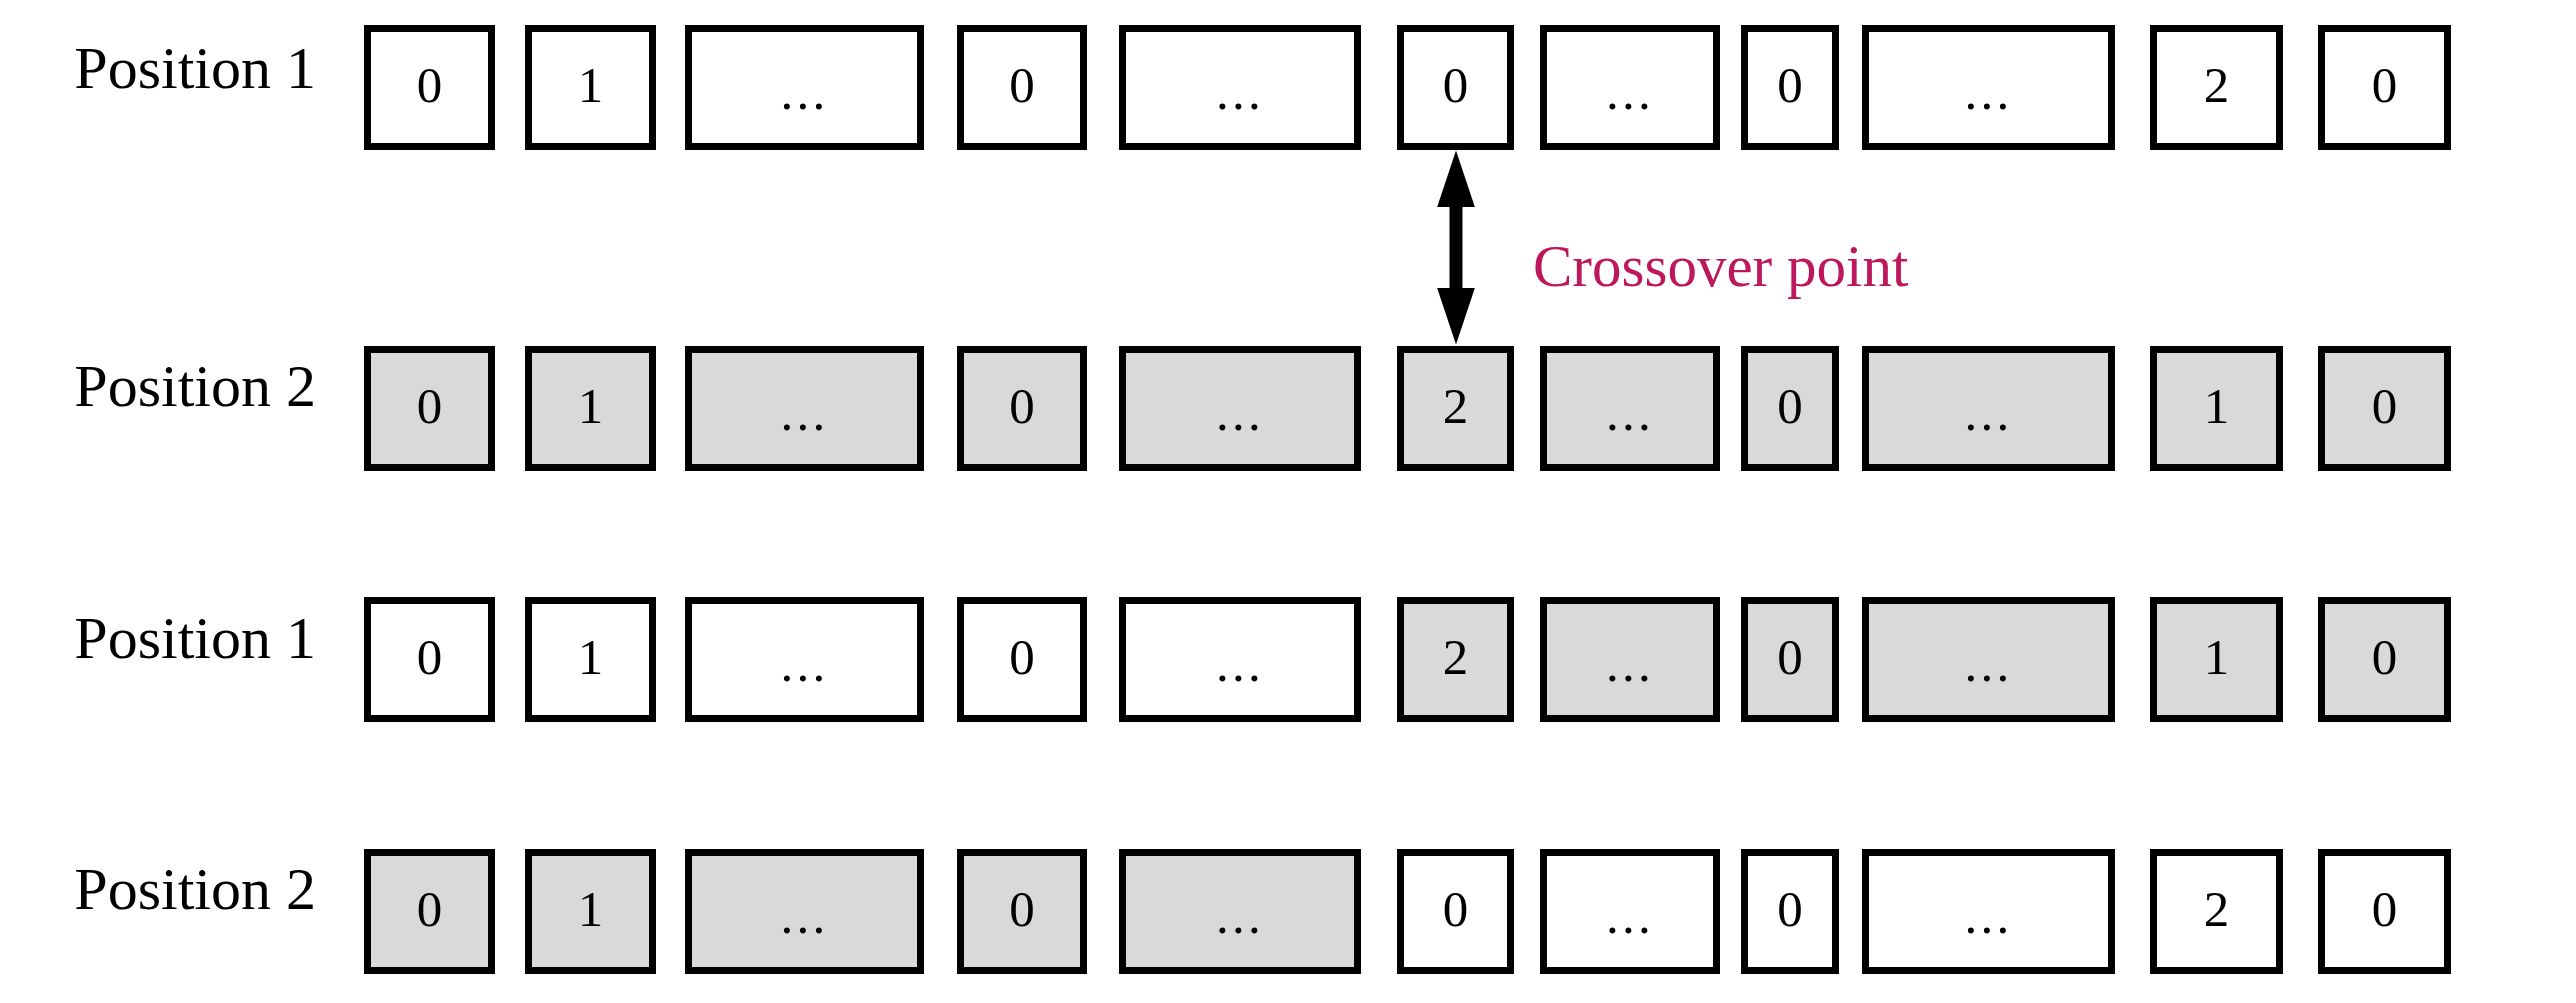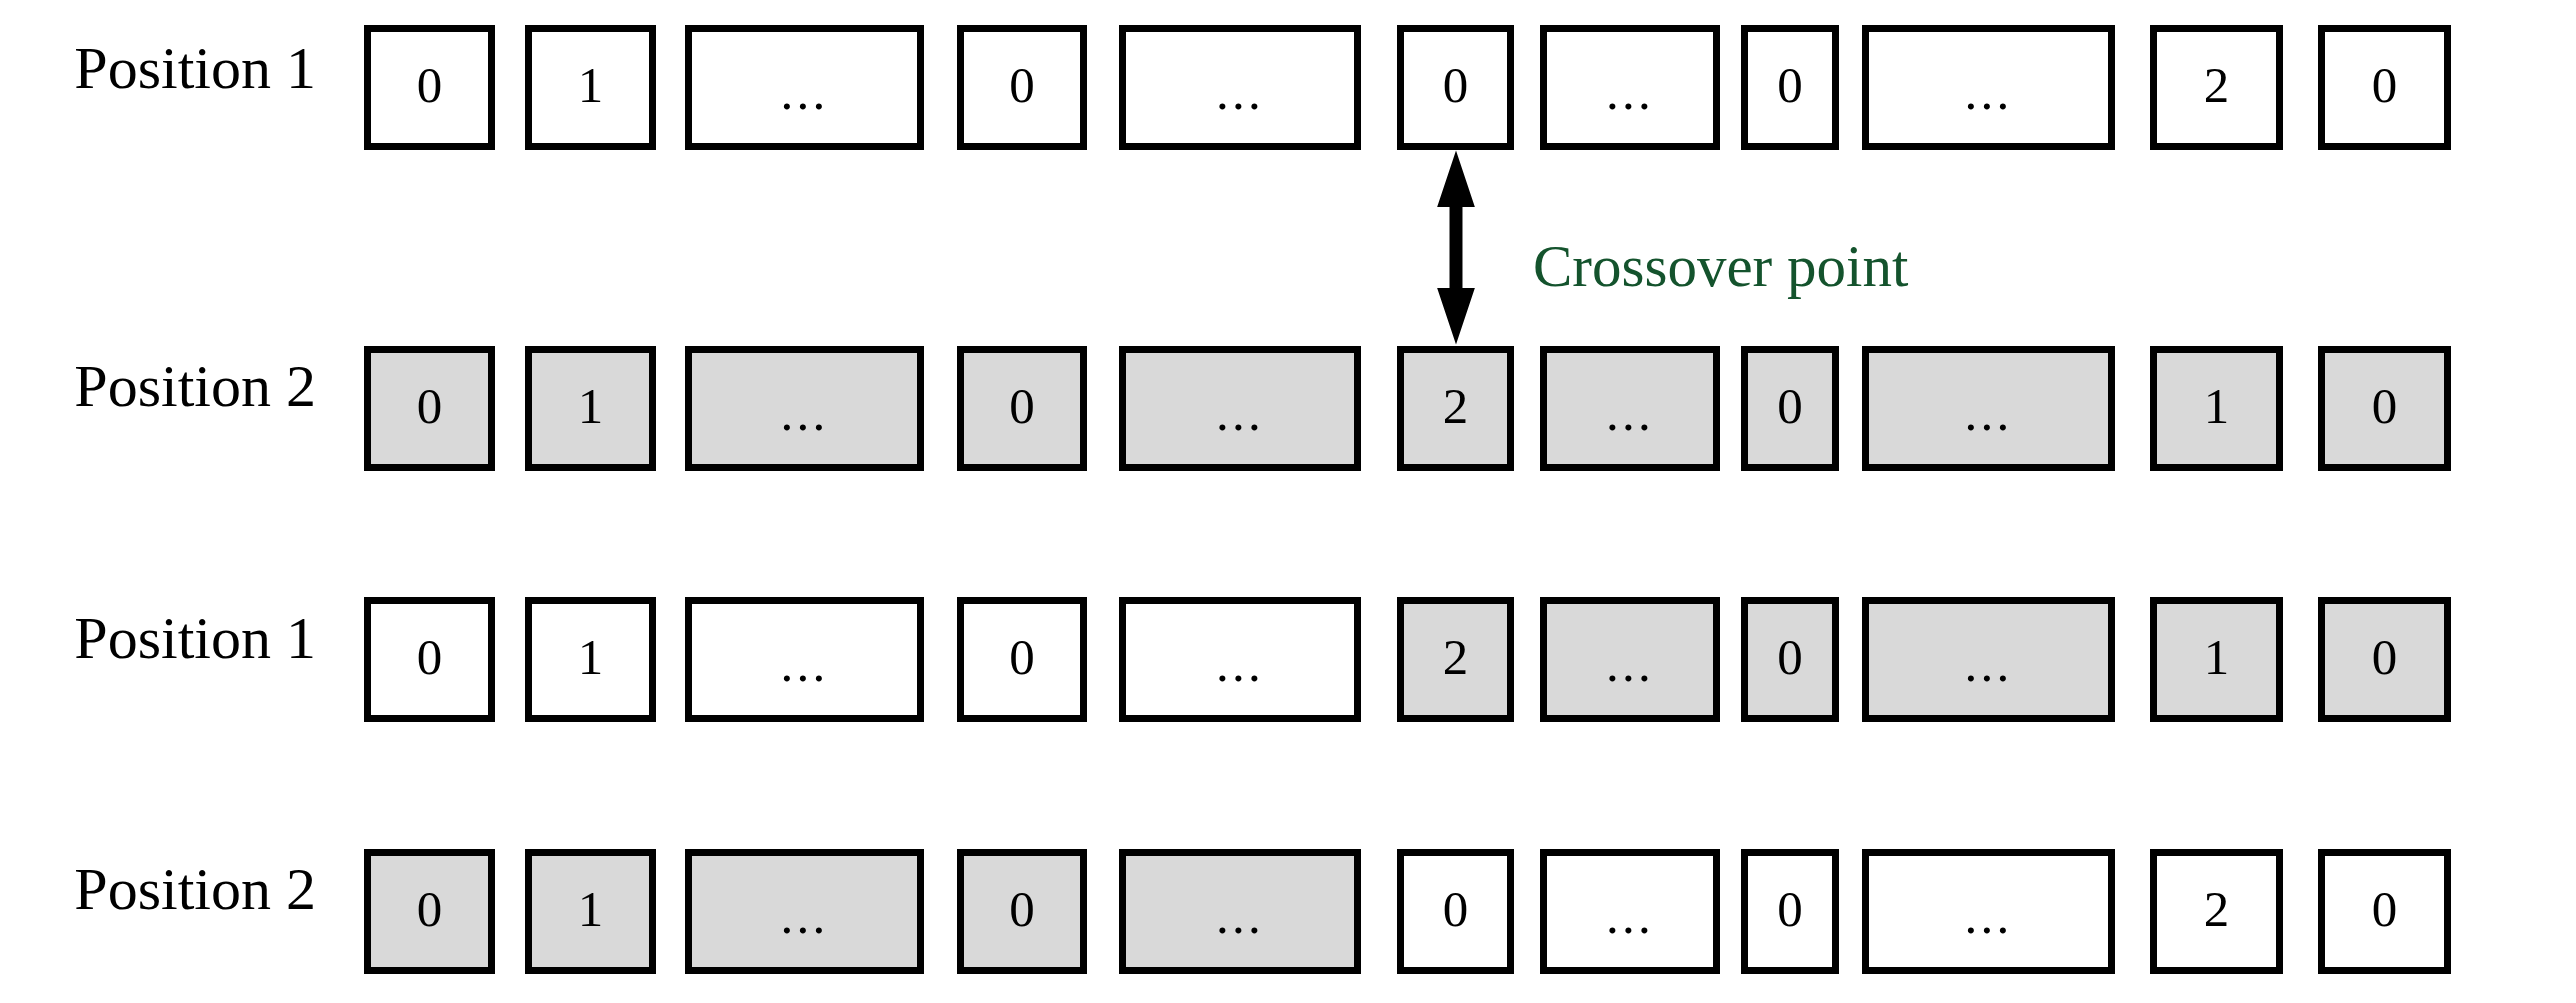--- a/index.html
+++ b/index.html
@@ -38,21 +38,21 @@
   .cell.ellipsis .val{font-size:51px;letter-spacing:3.2px;transform:translateY(4.7px);}
 
   .arrow-wrap{position:absolute;}
   .arrow-wrap svg{display:block;}
 
   .cross-label{
     position:absolute;
     font-size:59px;
     line-height:1;
     white-space:nowrap;
-    color:#14532d;
+    color:#be185d;
   }
 </style>
 </head>
 <body>
 
 <div id="stage">
     <div class="row-label" style="left: 0px; width: 316px; top: 38px; padding-right: 0px;">Position 1</div>
     <div class="cell" style="left: 364px; top: 25px; width: 131px; height: 125px;">
       <span class="val">0</span>
     </div>

